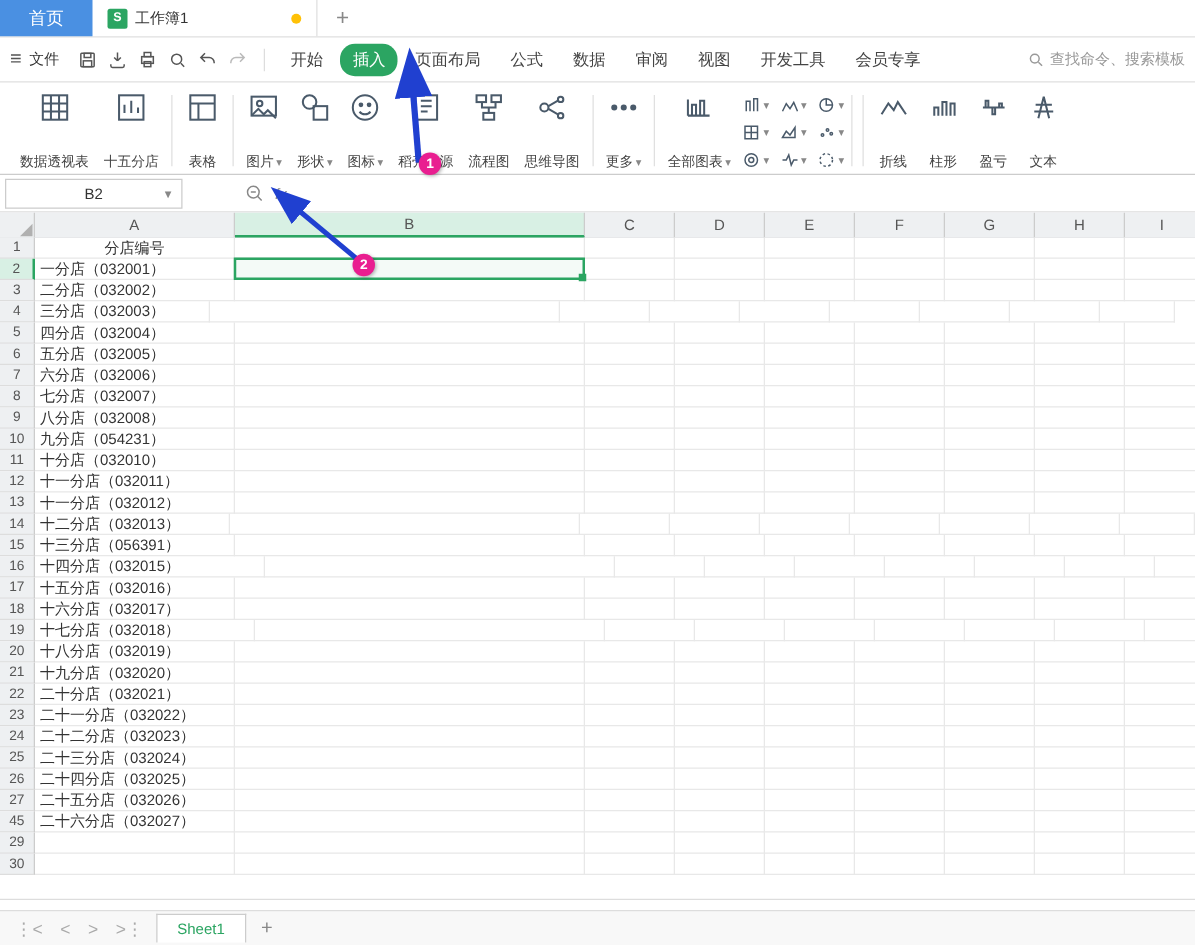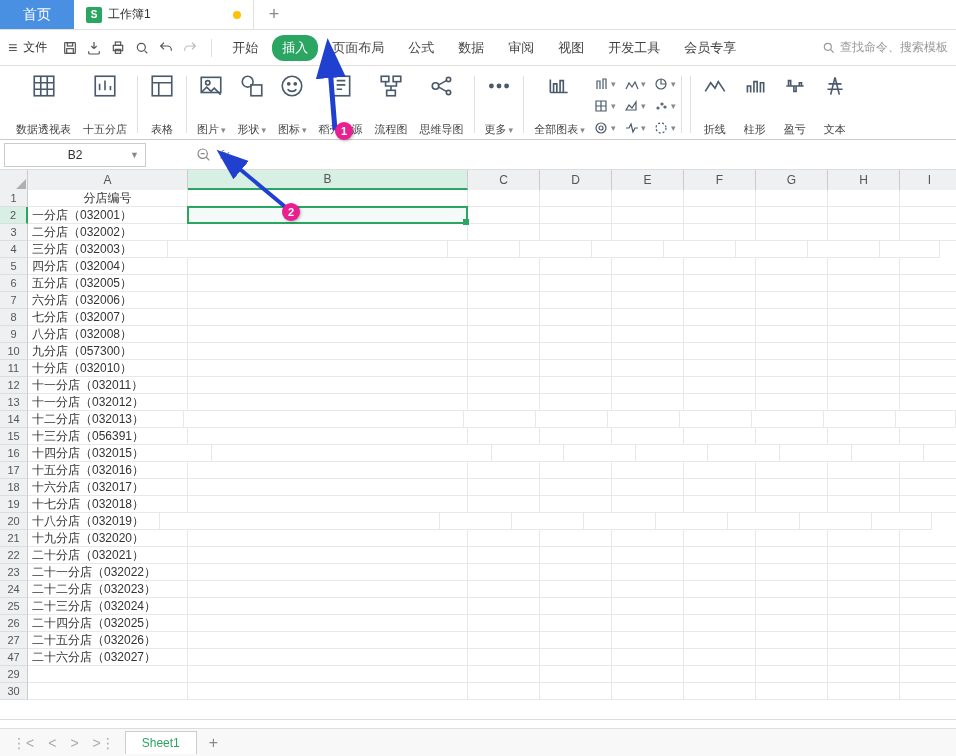--- a/index.html
+++ b/index.html
@@ -401,21 +401,21 @@
       <div class="row-h">18</div>
       <div class="row-h">19</div>
       <div class="row-h">20</div>
       <div class="row-h">21</div>
       <div class="row-h">22</div>
       <div class="row-h">23</div>
       <div class="row-h">24</div>
       <div class="row-h">25</div>
       <div class="row-h">26</div>
       <div class="row-h">27</div>
-      <div class="row-h">47</div>
+      <div class="row-h">45</div>
       <div class="row-h">29</div>
       <div class="row-h">30</div>
     </div>
   <div class="cells" id="cells">
       <div class="row">
         <div class="cell hdr" style="width: 160px;">分店编号</div>
         <div class="cell" style="width: 280px;"></div>
         <div class="cell" style="width: 72px;"></div>
         <div class="cell" style="width: 72px;"></div>
         <div class="cell" style="width: 72px;"></div>
@@ -506,21 +506,21 @@
         <div class="cell" style="width: 280px;"></div>
         <div class="cell" style="width: 72px;"></div>
         <div class="cell" style="width: 72px;"></div>
         <div class="cell" style="width: 72px;"></div>
         <div class="cell" style="width: 72px;"></div>
         <div class="cell" style="width: 72px;"></div>
         <div class="cell" style="width: 72px;"></div>
         <div class="cell" style="width: 60px;"></div>
       </div>
       <div class="row">
-        <div class="cell" style="width: 160px;">九分店（057300）</div>
+        <div class="cell" style="width: 160px;">九分店（054231）</div>
         <div class="cell" style="width: 280px;"></div>
         <div class="cell" style="width: 72px;"></div>
         <div class="cell" style="width: 72px;"></div>
         <div class="cell" style="width: 72px;"></div>
         <div class="cell" style="width: 72px;"></div>
         <div class="cell" style="width: 72px;"></div>
         <div class="cell" style="width: 72px;"></div>
         <div class="cell" style="width: 60px;"></div>
       </div>
       <div class="row">
@@ -605,32 +605,32 @@
         <div class="cell" style="width: 280px;"></div>
         <div class="cell" style="width: 72px;"></div>
         <div class="cell" style="width: 72px;"></div>
         <div class="cell" style="width: 72px;"></div>
         <div class="cell" style="width: 72px;"></div>
         <div class="cell" style="width: 72px;"></div>
         <div class="cell" style="width: 72px;"></div>
         <div class="cell" style="width: 60px;"></div>
       </div>
       <div class="row">
-        <div class="cell" style="width: 160px;">十七分店（032018）</div>
-        <div class="cell" style="width: 280px;"></div>
-        <div class="cell" style="width: 72px;"></div>
-        <div class="cell" style="width: 72px;"></div>
-        <div class="cell" style="width: 72px;"></div>
-        <div class="cell" style="width: 72px;"></div>
-        <div class="cell" style="width: 72px;"></div>
-        <div class="cell" style="width: 72px;"></div>
-        <div class="cell" style="width: 60px;"></div>
-      </div>
-      <div class="row">
-        <div class="cell" style="width: 132px;">十八分店（032019）</div>
+        <div class="cell" style="width: 176px;">十七分店（032018）</div>
+        <div class="cell" style="width: 280px;"></div>
+        <div class="cell" style="width: 72px;"></div>
+        <div class="cell" style="width: 72px;"></div>
+        <div class="cell" style="width: 72px;"></div>
+        <div class="cell" style="width: 72px;"></div>
+        <div class="cell" style="width: 72px;"></div>
+        <div class="cell" style="width: 72px;"></div>
+        <div class="cell" style="width: 60px;"></div>
+      </div>
+      <div class="row">
+        <div class="cell" style="width: 160px;">十八分店（032019）</div>
         <div class="cell" style="width: 280px;"></div>
         <div class="cell" style="width: 72px;"></div>
         <div class="cell" style="width: 72px;"></div>
         <div class="cell" style="width: 72px;"></div>
         <div class="cell" style="width: 72px;"></div>
         <div class="cell" style="width: 72px;"></div>
         <div class="cell" style="width: 72px;"></div>
         <div class="cell" style="width: 60px;"></div>
       </div>
       <div class="row">

